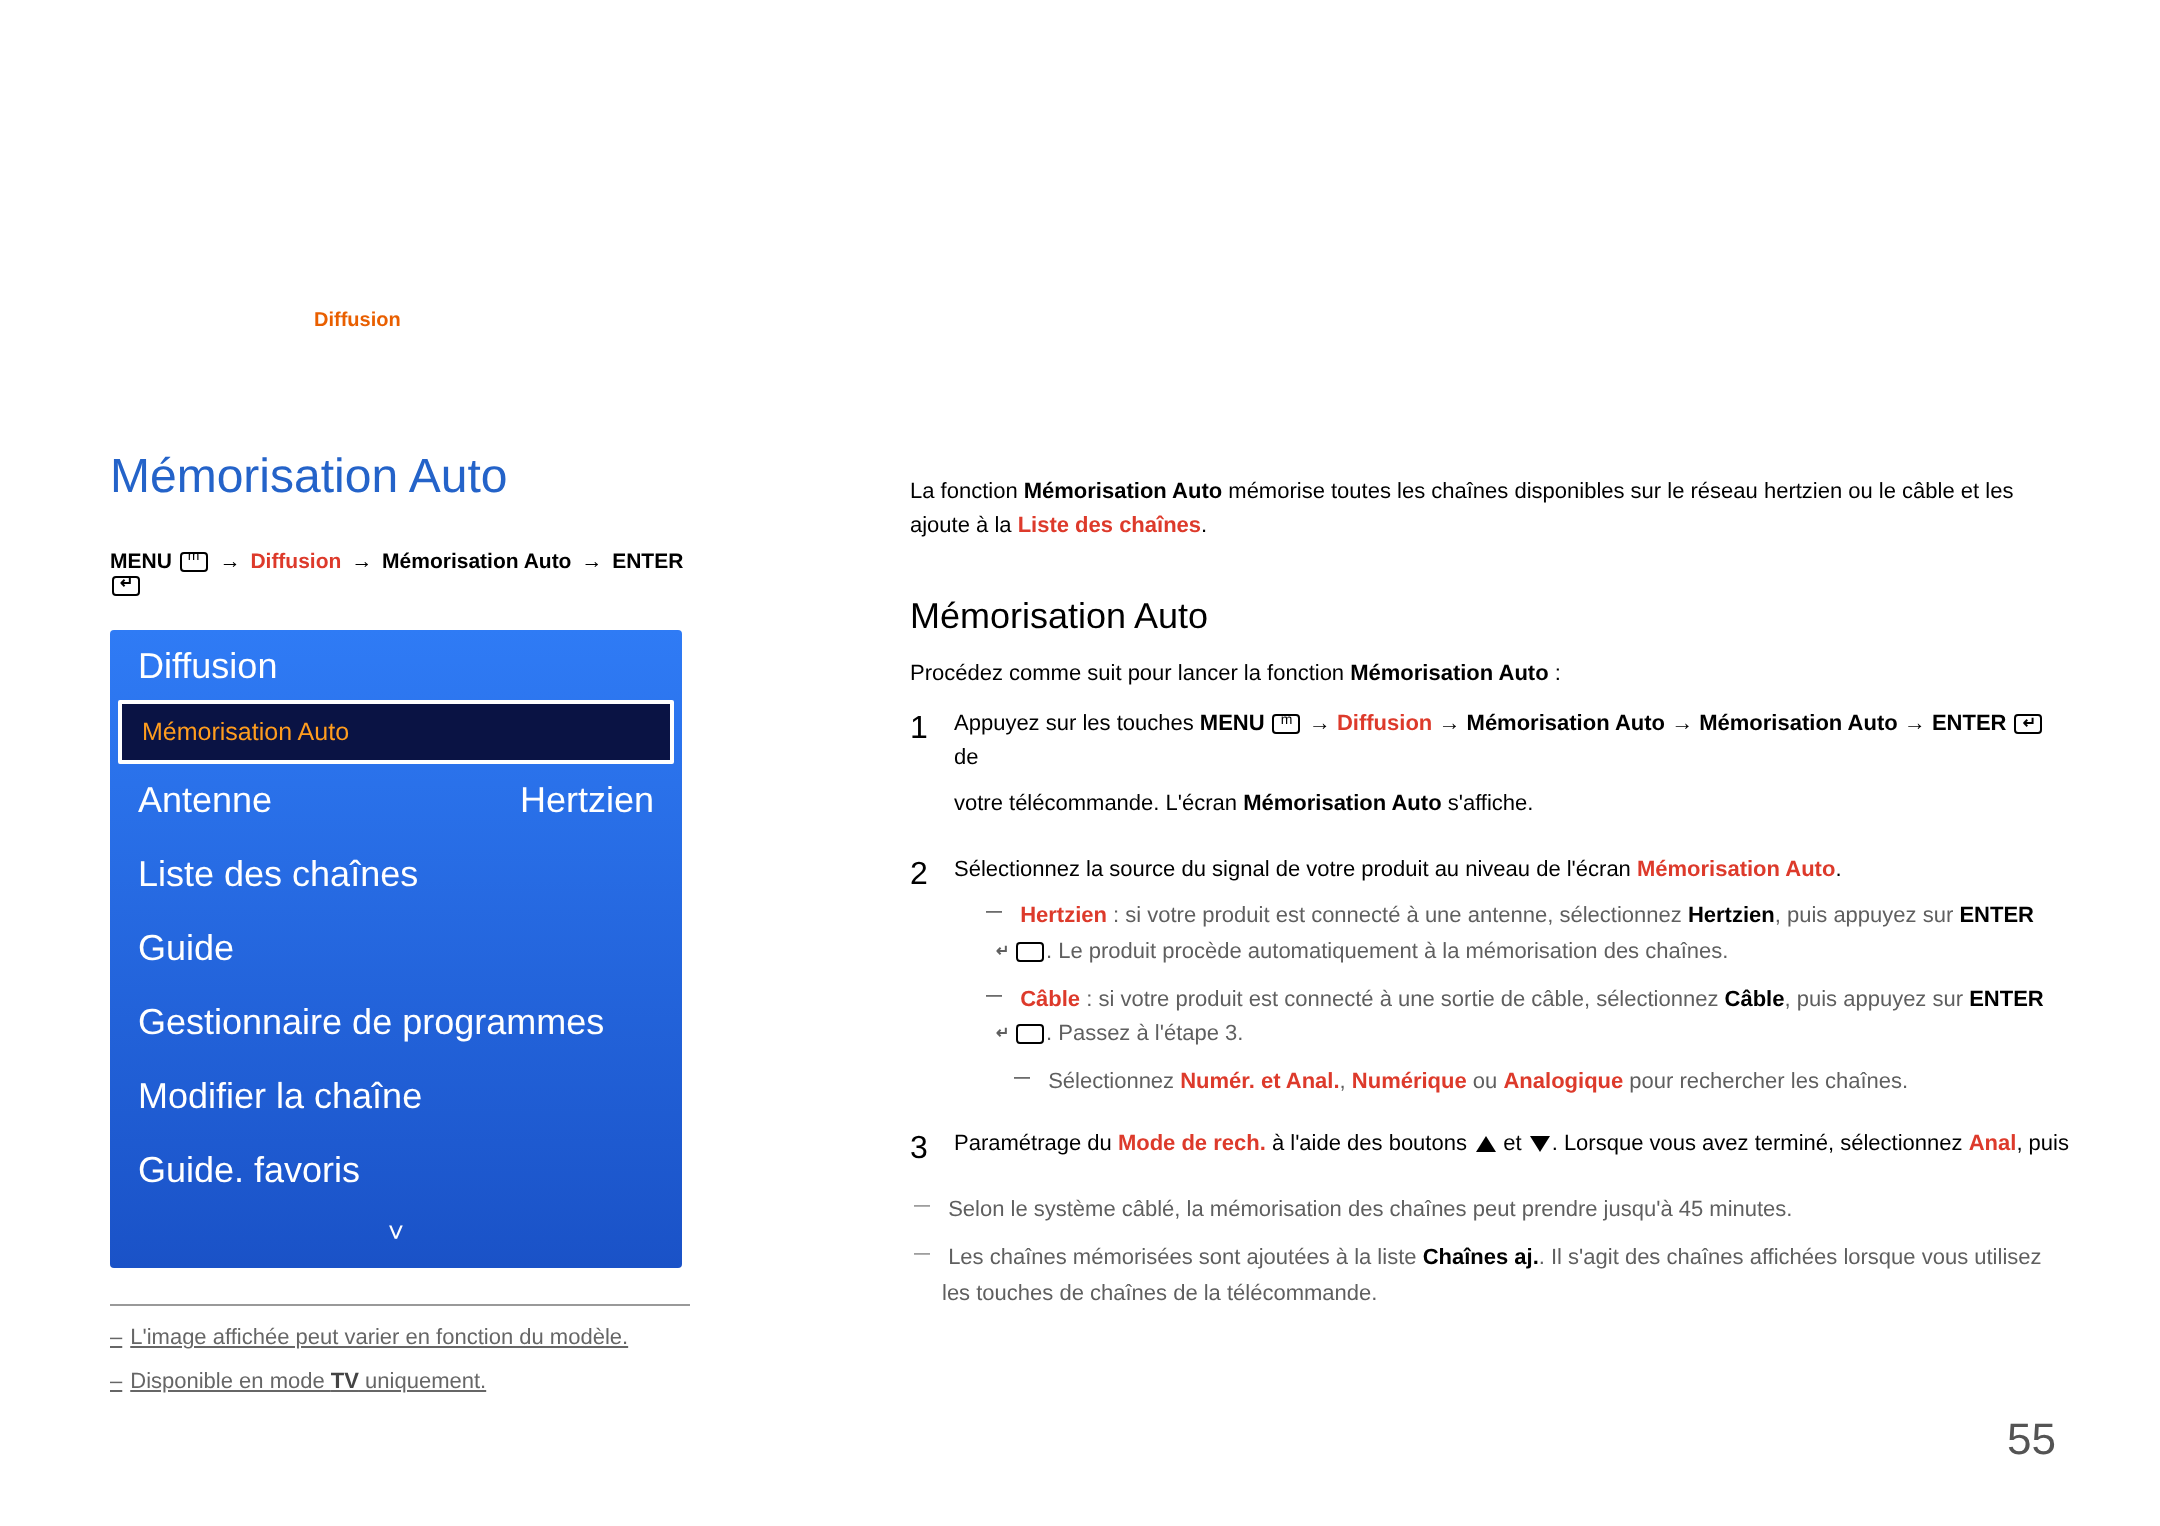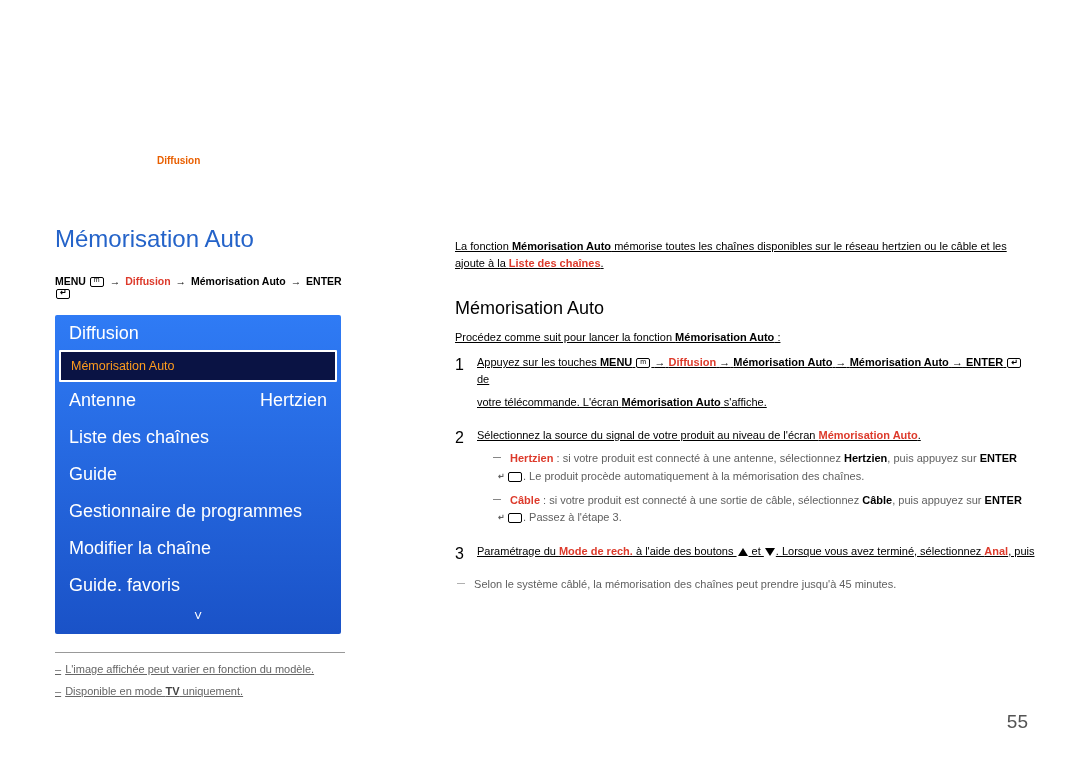--- a/index.html
+++ b/index.html
@@ -114,21 +114,21 @@
     color: #666;
     margin-bottom: 10px;
     padding-left: 8px;
     text-indent: -8px;
     text-decoration: underline;
   }
   .footnote .dash {
     color: #666;
     margin-right: 4px;
   }
-  .right-col p { line-height: 1.55; margin-bottom: 8px; text-decoration: underline; }
+  .right-col p { line-height: 1.55; margin-bottom: 8px; }
   h2.section-title {
     font-size: 18px;
     font-weight: normal;
     margin-top: 26px;
     margin-bottom: 10px;
   }
   .step-list {
     margin-top: 6px;
   }
   .step {
@@ -185,21 +185,21 @@
     width: 0; height: 0;
     vertical-align: middle;
     margin: 0 1px;
   }
   .tri.up { border-left: 5px solid transparent; border-right: 5px solid transparent; border-bottom: 8px solid #000; }
   .tri.down { border-left: 5px solid transparent; border-right: 5px solid transparent; border-top: 8px solid #000; }
   .page-num {
     position: absolute;
     right: 52px;
     bottom: 30px;
-    font-size: 19px;
+    font-size: 22px;
     color: #545454;
   }
 </style>
 </head>
 <body>
 
 <div class="chapter-link">Diffusion</div>
 
 <div class="left-col">
   <h1 class="main-title">Mémorisation Auto</h1>
@@ -288,31 +288,37 @@
       <div class="step-body">
         <p>
           <span>Sélectionnez la source du signal de votre produit au niveau de l'écran </span><span class="bold red">Mémorisation Auto</span><span>.</span>
         </p>
         <div class="sub-dash gray">
           <span class="bold red">Hertzien</span><span> : si votre produit est connecté à une antenne, sélectionnez </span><span class="bold" style="color:#000">Hertzien</span><span>, puis appuyez sur </span><span class="bold" style="color:#000">ENTER</span> <span class="icon-box enter"></span><span>. Le produit procède automatiquement à la mémorisation des chaînes.</span>
         </div>
         <div class="sub-dash gray">
           <span class="bold red">Câble</span><span> : si votre produit est connecté à une sortie de câble, sélectionnez </span><span class="bold" style="color:#000">Câble</span><span>, puis appuyez sur </span><span class="bold" style="color:#000">ENTER</span> <span class="icon-box enter"></span><span>. Passez à l'étape 3.</span>
         </div>
+        <div class="sub-dash inner gray">
+          <span>Sélectionnez </span><span class="bold red">Numér. et Anal.</span><span>, </span><span class="bold red">Numérique</span><span> ou </span><span class="bold red">Analogique</span><span> pour rechercher les chaînes.</span>
+        </div>
       </div>
     </div>
 
     <div class="step">
       <div class="step-num">3</div>
       <div class="step-body">
         <p>
           <span>Paramétrage du </span><span class="bold red">Mode de rech.</span><span> à l'aide des boutons </span><span class="tri up"></span><span> et </span><span class="tri down"></span><span>. Lorsque vous avez terminé, sélectionnez </span><span class="bold red">Anal</span><span>, puis</span>
         </p>
       </div>
     </div>
   </div>
 
   <div class="note-dash">
     <span>Selon le système câblé, la mémorisation des chaînes peut prendre jusqu'à 45 minutes.</span>
   </div>
+  <div class="note-dash">
+    <span>Les chaînes mémorisées sont ajoutées à la liste </span><span class="bold" style="color:#000">Chaînes aj.</span><span>. Il s'agit des chaînes affichées lorsque vous utilisez les touches de chaînes de la télécommande.</span>
+  </div>
 </div>
 
 <div class="page-num">55</div>
 
 </body></html>

